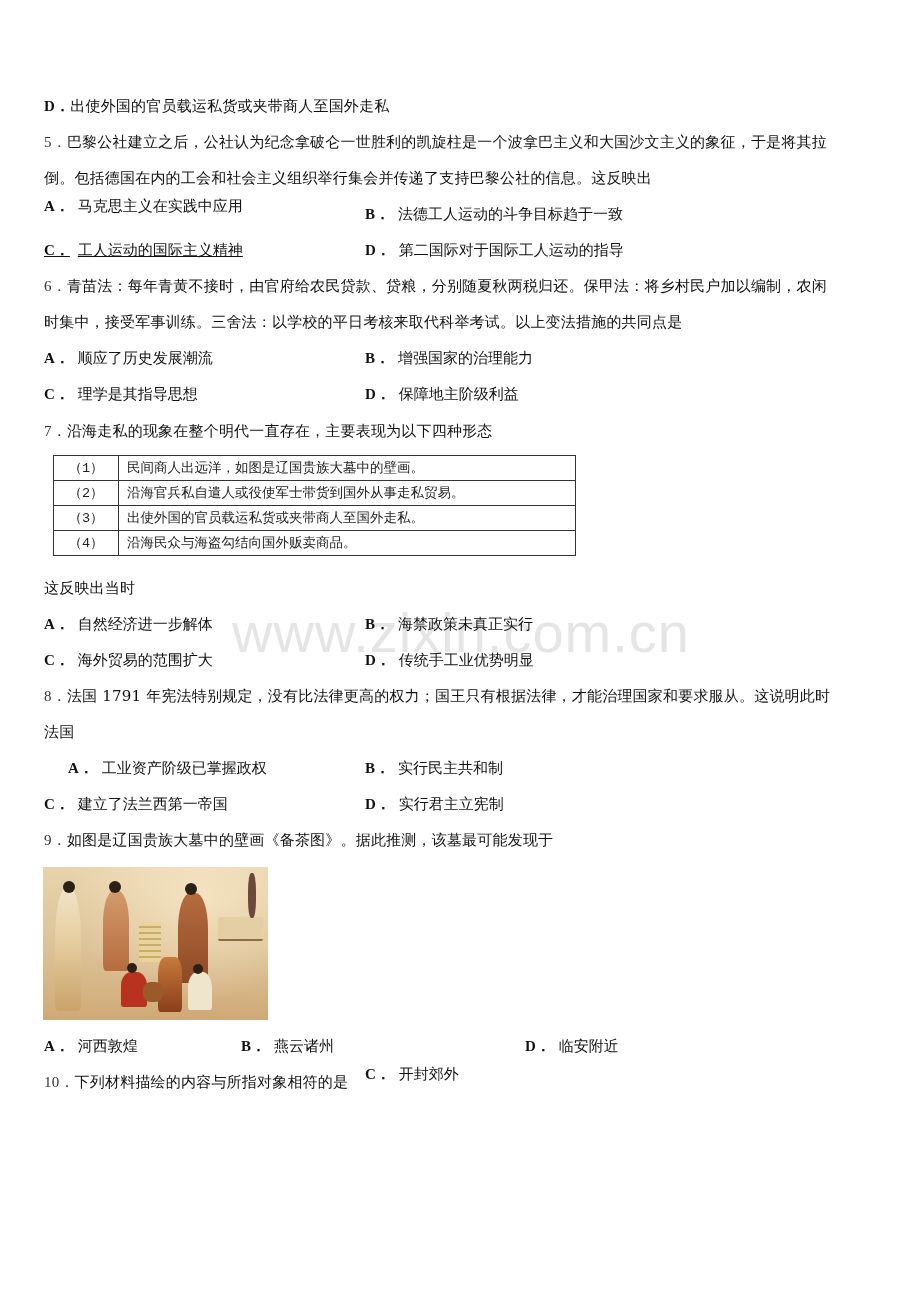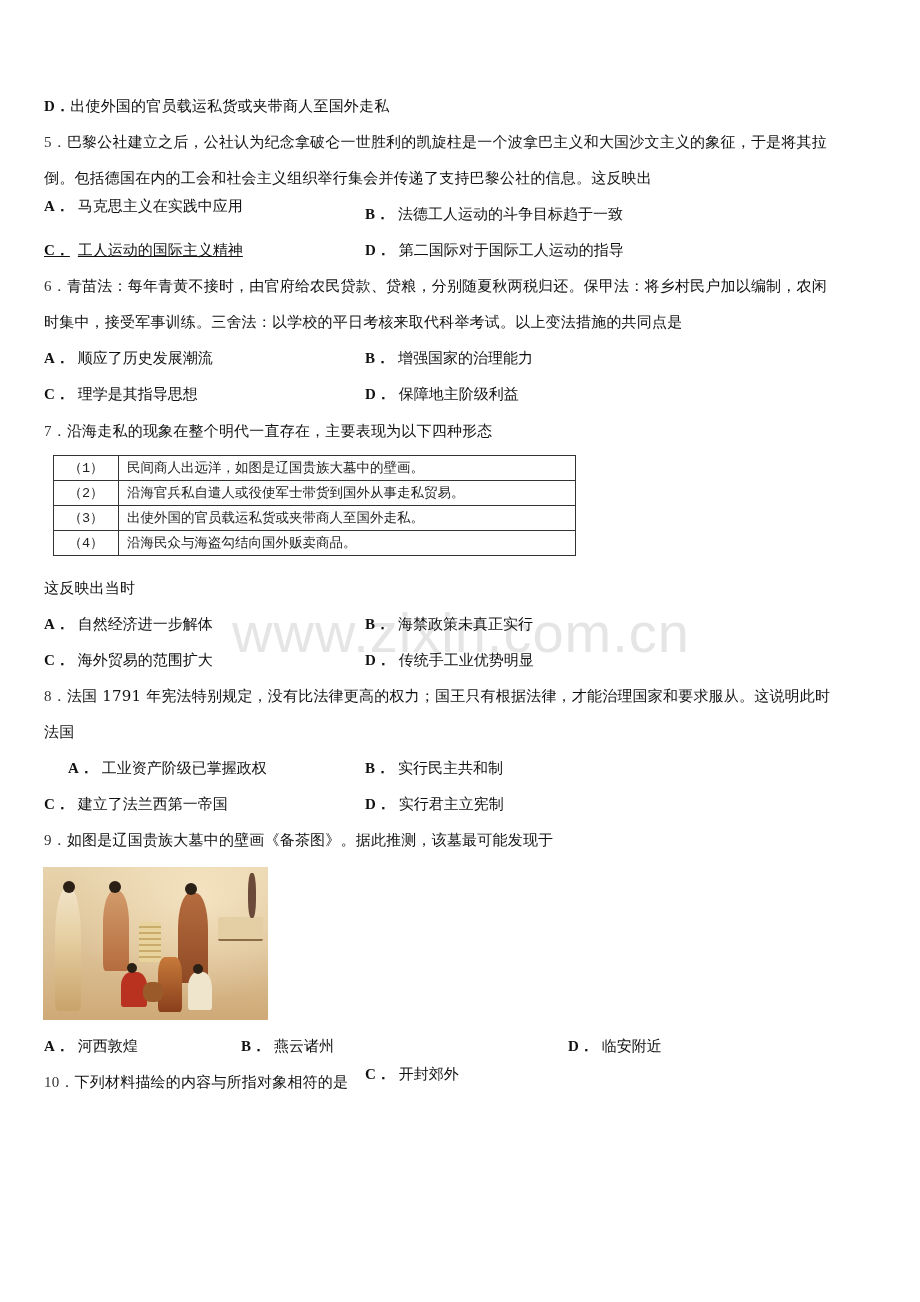--- a/index.html
+++ b/index.html
@@ -122,17 +122,17 @@
   <div class="fig" style="left:84px; top:96px; width:10px; height:10px; border-radius:50%; background:#2b2016;"></div>
   <div class="fig" style="left:100px; top:115px; width:20px; height:20px; border-radius:40%; background:#9a5a2a;"></div>
   <div class="fig" style="left:145px; top:105px; width:24px; height:38px; background:#efe4cc;"></div>
   <div class="fig" style="left:150px; top:97px; width:10px; height:10px; border-radius:50%; background:#2b2016;"></div>
   <div class="fig" style="left:175px; top:50px; width:45px; height:22px; border-radius:2px; background:#e3cfa3; border-bottom:2px solid #8b6d45;"></div>
   <div class="fig" style="left:205px; top:6px; width:8px; height:45px; border-radius:40%; background:#6b4a3a;"></div>
 </div>
 <div class="opt" style="left:44px; top:1036px;"><span class="lbl">A．</span><span>河西敦煌</span></div>
 <div class="opt" style="left:216px; top:1036px;margin-left:25px;"><span class="lbl">B．</span><span>燕云诸州</span></div>
 <div class="opt" style="left:365px; top:1036px;margin-top:28px;"><span class="lbl">C．</span><span>开封郊外</span></div>
-<div class="opt" style="left:525px; top:1036px;margin-left:43px;"><span class="lbl">D．</span><span>临安附近</span></div>
+<div class="opt" style="left:525px; top:1036px;"><span class="lbl">D．</span><span>临安附近</span></div>
 
 <div class="line" style="top:1072px;">
   <span class="num">10．</span><span>下列材料描绘的内容与所指对象相符的是</span>
 </div>
 
 </body></html>

